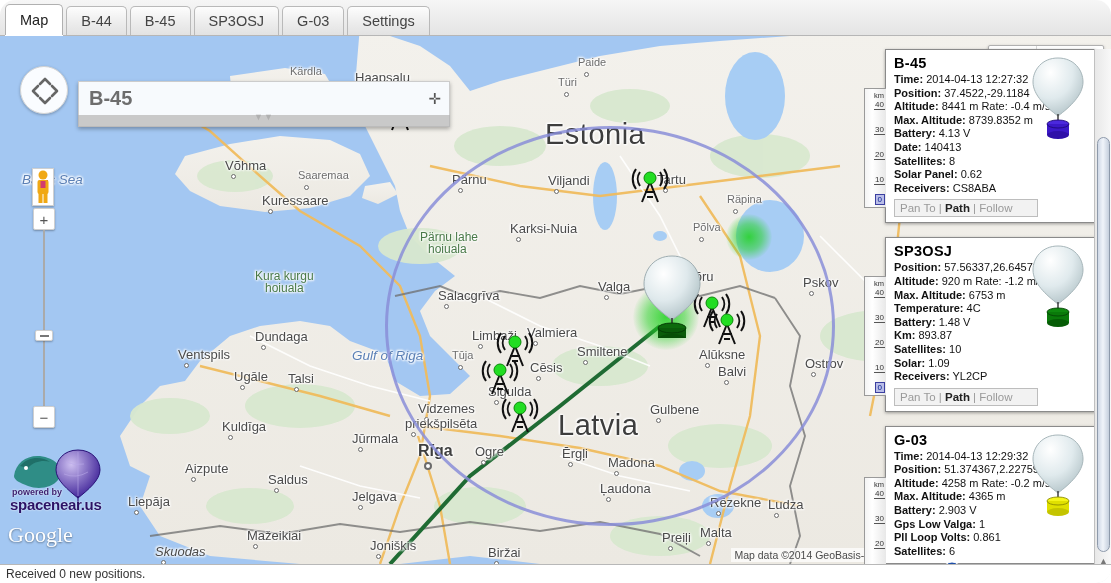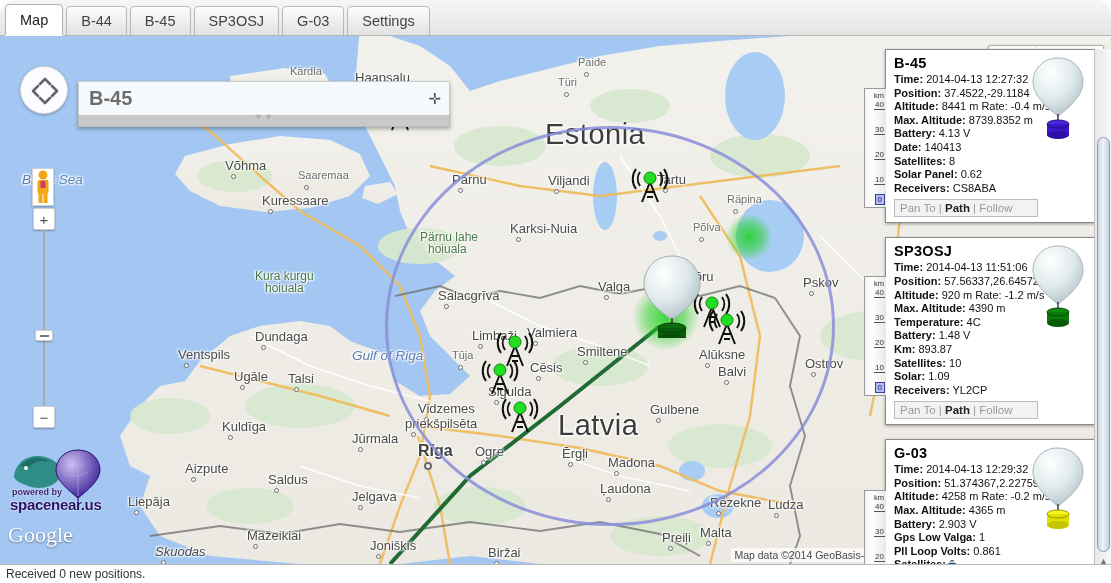--- a/index.html
+++ b/index.html
@@ -679,24 +679,23 @@
         <svg width="58" height="90" viewBox="0 0 58 90">
           <path d="M29,2 C45,2 54,14 54,26 C54,39 41,51 29,60 C17,51 4,39 4,26 C4,14 13,2 29,2 Z" fill="url(#pb1)" stroke="#a7b6ba" stroke-width="1"></path>
           <line x1="29" y1="58" x2="29" y2="68" stroke="#333" stroke-width="1.4"></line>
           <ellipse cx="29" cy="68" rx="11" ry="4" fill="#0f8a0f"></ellipse>
           <rect x="18" y="68" width="22" height="11" fill="#0a7a0a"></rect>
           <ellipse cx="29" cy="79" rx="11" ry="4" fill="#065c06"></ellipse>
           <ellipse cx="29" cy="68" rx="11" ry="4" fill="none" stroke="#044504" stroke-width=".9"></ellipse>
         </svg>
       </div>
       <h3>SP3OSJ</h3>
-      <div class="row"><b>Time:</b> <span>2014-04-13 11:51:06</span></div>
       <div class="row"><b>Position:</b> <span>57.56337,26.645729</span></div>
       <div class="row"><b>Altitude:</b> <span>920 m Rate: -1.2 m/s</span></div>
-      <div class="row"><b>Max. Altitude:</b> <span>4390 m</span></div>
+      <div class="row"><b>Max. Altitude:</b> <span>6753 m</span></div>
       <div class="row"><b>Temperature:</b> <span>4C</span></div>
       <div class="row"><b>Battery:</b> <span>1.48 V</span></div>
       <div class="row"><b>Km:</b> <span>893.87</span></div>
       <div class="row"><b>Satellites:</b> <span>10</span></div>
       <div class="row"><b>Solar:</b> <span>1.09</span></div>
       <div class="row"><b>Receivers:</b> <span>YL2CP</span></div>
       <div class="btnrow">
         <span>Pan To</span><span> | </span><b>Path</b><span> | </span><span>Follow</span>
       </div>
     </div>

